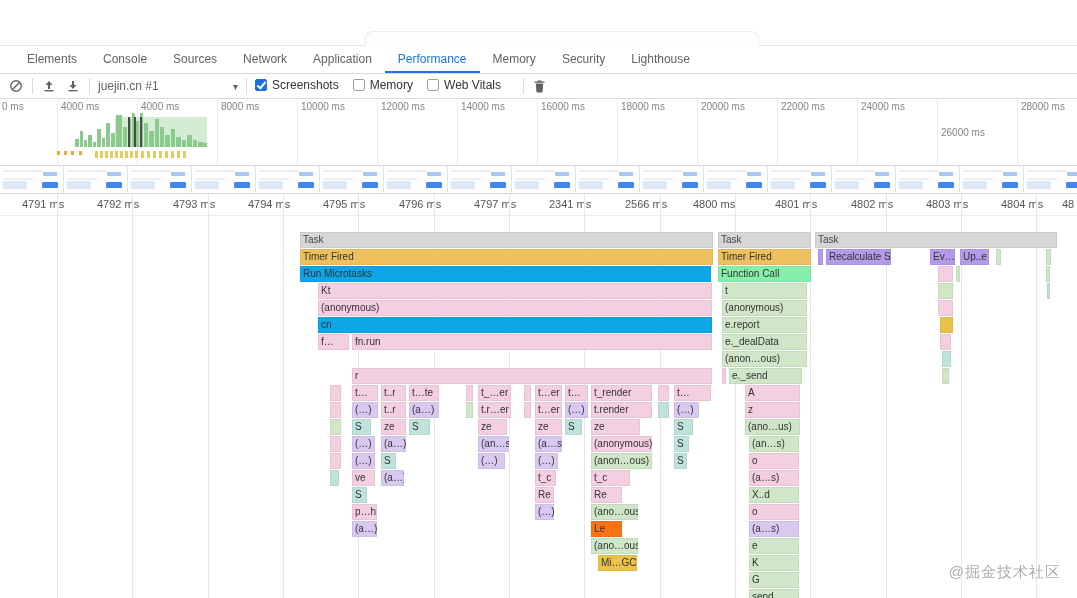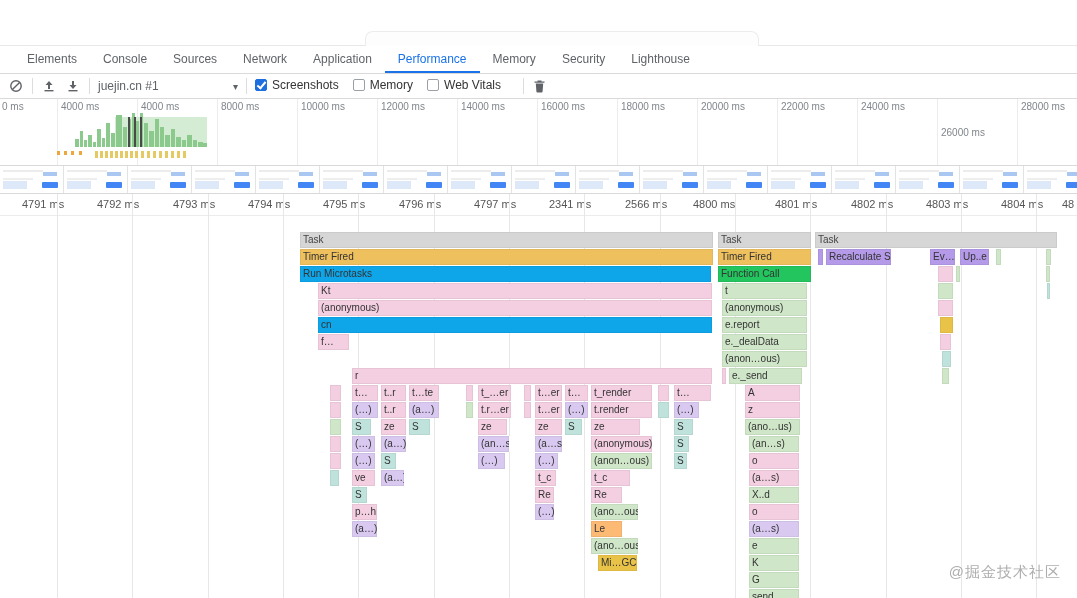--- a/index.html
+++ b/index.html
@@ -360,20 +360,21 @@
     </div>
 
   <div class="flame" id="flame">
       <div class="bar c-gray" style="left: 300px; top: 232px; width: 414px; background: rgb(214, 214, 214);">Task</div>
       <div class="bar c-orange" style="left: 300px; top: 249px; width: 414px; background: rgb(239, 192, 94);">Timer Fired</div>
       <div class="bar c-orange" style="left: 300px; top: 266px; width: 412px; background: #0ea5e9;">Run Microtasks</div>
       <div class="bar c-pink" style="left: 318px; top: 283px; width: 395px; background: rgb(243, 207, 225);">Kt</div>
       <div class="bar c-pink" style="left: 318px; top: 300px; width: 395px; background: rgb(243, 207, 225);">(anonymous)</div>
       <div class="bar c-pink" style="left: 318px; top: 317px; width: 395px; background: #0ea5e9;">cn</div>
       <div class="bar c-pink" style="left: 318px; top: 334px; width: 32px; background: rgb(243, 207, 225);">f…</div>
+      <div class="bar c-pink" style="left: 352px; top: 334px; width: 361px; background: rgb(243, 207, 225);">fn.run</div>
       <div class="bar c-pink" style="left: 352px; top: 368px; width: 361px; background: rgb(243, 207, 225);">r</div>
       <div class="bar c-pink" style="left: 330px; top: 385px; width: 12px; background: rgb(243, 207, 225);"></div>
       <div class="bar c-pink" style="left: 352px; top: 385px; width: 27px; background: rgb(243, 207, 225);">t…</div>
       <div class="bar c-pink" style="left: 381px; top: 385px; width: 26px; background: rgb(243, 207, 225);">t..r</div>
       <div class="bar c-pink" style="left: 409px; top: 385px; width: 31px; background: rgb(243, 207, 225);">t…te</div>
       <div class="bar c-pink" style="left: 466px; top: 385px; width: 8px; background: rgb(243, 207, 225);"></div>
       <div class="bar c-pink" style="left: 478px; top: 385px; width: 34px; background: rgb(243, 207, 225);">t_…er</div>
       <div class="bar c-pink" style="left: 524px; top: 385px; width: 8px; background: rgb(243, 207, 225);"></div>
       <div class="bar c-pink" style="left: 535px; top: 385px; width: 28px; background: rgb(243, 207, 225);">t…er</div>
       <div class="bar c-pink" style="left: 565px; top: 385px; width: 24px; background: rgb(243, 207, 225);">t…</div>
@@ -420,26 +421,26 @@
       <div class="bar c-lav" style="left: 381px; top: 470px; width: 24px; background: rgb(217, 201, 241);">(a…)</div>
       <div class="bar c-pink" style="left: 535px; top: 470px; width: 22px; background: rgb(243, 207, 225);">t_c</div>
       <div class="bar c-pink" style="left: 591px; top: 470px; width: 40px; background: rgb(243, 207, 225);">t_c</div>
       <div class="bar c-teal" style="left: 352px; top: 487px; width: 16px; background: rgb(191, 227, 220);">S</div>
       <div class="bar c-pink" style="left: 535px; top: 487px; width: 20px; background: rgb(243, 207, 225);">Re</div>
       <div class="bar c-pink" style="left: 591px; top: 487px; width: 32px; background: rgb(243, 207, 225);">Re</div>
       <div class="bar c-pink" style="left: 352px; top: 504px; width: 26px; background: rgb(243, 207, 225);">p…h</div>
       <div class="bar c-lav" style="left: 535px; top: 504px; width: 20px; background: rgb(217, 201, 241);">(…)</div>
       <div class="bar c-green" style="left: 591px; top: 504px; width: 48px; background: rgb(207, 230, 200);">(ano…ous)</div>
       <div class="bar c-lav" style="left: 352px; top: 521px; width: 26px; background: rgb(217, 201, 241);">(a…)</div>
-      <div class="bar c-pink" style="left: 591px; top: 521px; width: 32px; background: #fdba74;">Le</div>
+      <div class="bar c-pink" style="left: 591px; top: 521px; width: 32px; background: #f97316;">Le</div>
       <div class="bar c-green" style="left: 591px; top: 538px; width: 48px; background: rgb(207, 230, 200);">(ano…ous)</div>
       <div class="bar c-gc" style="left: 598px; top: 555px; width: 40px; background: rgb(233, 195, 72);">Mi…GC</div>
       <div class="bar c-gray" style="left: 718px; top: 232px; width: 94px; background: rgb(214, 214, 214);">Task</div>
       <div class="bar c-orange" style="left: 718px; top: 249px; width: 94px; background: rgb(239, 192, 94);">Timer Fired</div>
-      <div class="bar c-orange" style="left: 718px; top: 266px; width: 94px; background: #22c55e;">Function Call</div>
+      <div class="bar c-orange" style="left: 718px; top: 266px; width: 94px; background: #86efac;">Function Call</div>
       <div class="bar c-green" style="left: 722px; top: 283px; width: 86px; background: rgb(207, 230, 200);">t</div>
       <div class="bar c-green" style="left: 722px; top: 300px; width: 86px; background: rgb(207, 230, 200);">(anonymous)</div>
       <div class="bar c-green" style="left: 722px; top: 317px; width: 86px; background: rgb(207, 230, 200);">e.report</div>
       <div class="bar c-green" style="left: 722px; top: 334px; width: 86px; background: rgb(207, 230, 200);">e._dealData</div>
       <div class="bar c-green" style="left: 722px; top: 351px; width: 86px; background: rgb(207, 230, 200);">(anon…ous)</div>
       <div class="bar c-pink" style="left: 722px; top: 368px; width: 5px; background: rgb(243, 207, 225);"></div>
       <div class="bar c-green" style="left: 729px; top: 368px; width: 74px; background: rgb(207, 230, 200);">e._send</div>
       <div class="bar c-pink" style="left: 745px; top: 385px; width: 56px; background: rgb(243, 207, 225);">A</div>
       <div class="bar c-pink" style="left: 745px; top: 402px; width: 56px; background: rgb(243, 207, 225);">z</div>
       <div class="bar c-green" style="left: 745px; top: 419px; width: 56px; background: rgb(207, 230, 200);">(ano…us)</div>

